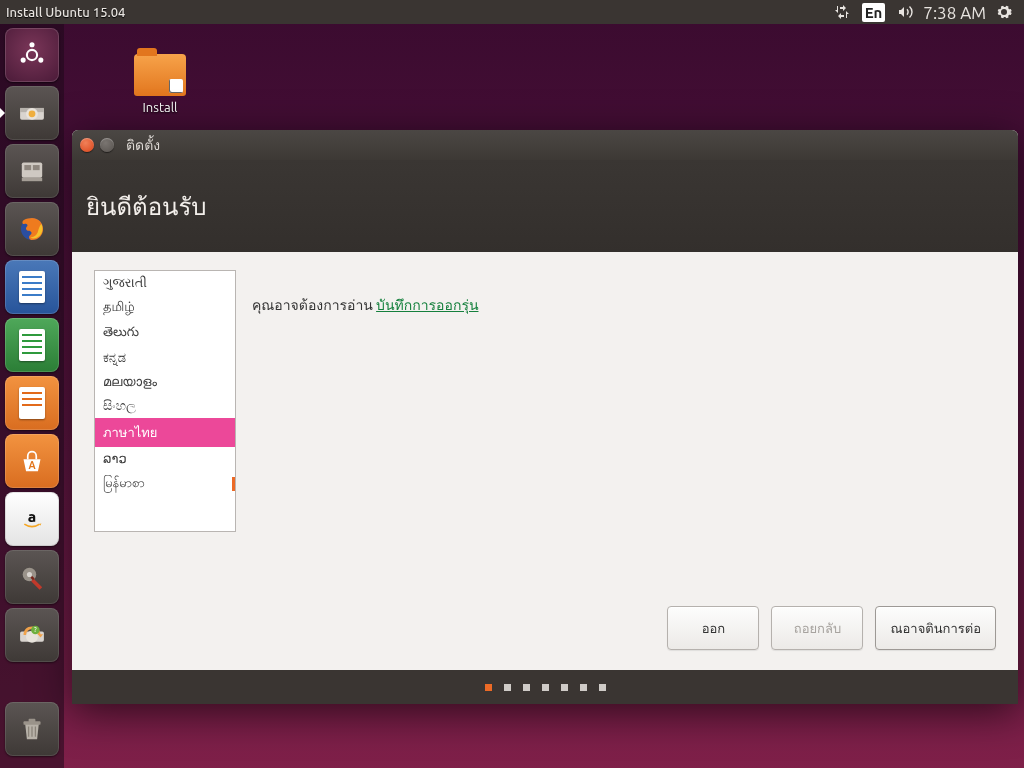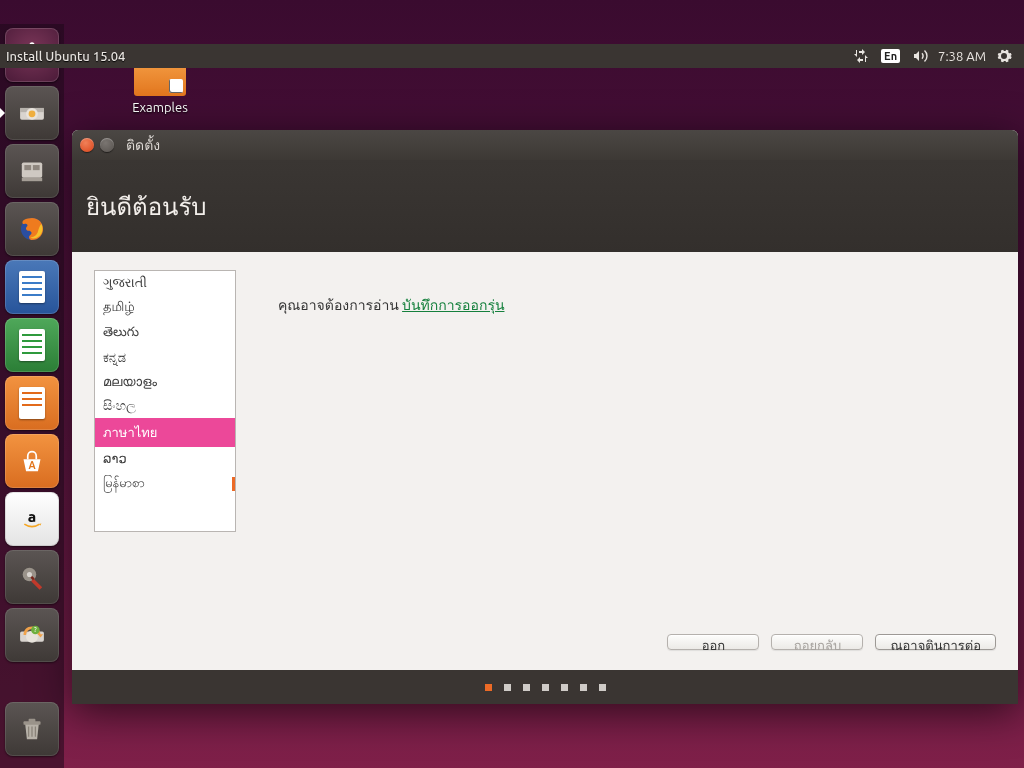--- a/index.html
+++ b/index.html
@@ -6,27 +6,27 @@
 html,body { width:1024px; height:768px; overflow:hidden; }
 
 body {
   background: linear-gradient(180deg,#3a0b2f 0%,#4a0f38 30%,#5a143f 55%,#6a1944 75%,#7f2049 100%);
   position:relative;
 }
 
 
 #top-panel { position:absolute; top:0; left:0; right:0; height:24px;
   background:#3a3532; color:#e8e4e0; font-size:13px; display:flex;
-  align-items:center; padding:0 6px; z-index:100;margin-top:44px; }
+  align-items:center; padding:0 6px; z-index:100; }
 #top-panel .title { font-weight:500; text-shadow:0 1px 1px #000; }
 #top-panel .spacer { flex:1; }
 #top-panel .ind { display:flex; align-items:center; padding:0 6px; height:100%; cursor:pointer; }
 #top-panel .ind svg { width:16px; height:16px; fill:#e8e4e0; }
-#top-panel .langbox { background:#fff; color:#222; border-radius:2px; padding:1px 3px; font-size:11px; font-weight:700; }
-#top-panel .time { font-size:13px; padding:0 4px; }
+#top-panel .langbox { background:#fff; color:#222; border-radius:2px; padding:1px 3px; font-size:15px; font-weight:700; }
+#top-panel .time { font-size:17px; padding:0 4px; }
 
 
 #launcher { position:absolute; top:24px; left:0; bottom:0; width:64px;
   background:rgba(30,10,25,.55); padding-top:4px; z-index:50; }
 .launch { width:54px; height:54px; margin:0 auto 4px; border-radius:8px;
   display:flex; align-items:center; justify-content:center; cursor:pointer; position:relative; }
 .launch.light { background:linear-gradient(180deg,#5b5553,#3e3936); box-shadow:inset 0 0 0 1px rgba(255,255,255,.1),0 1px 2px rgba(0,0,0,.5); }
 .launch.blue  { background:linear-gradient(180deg,#4a78b8,#27549a); box-shadow:inset 0 0 0 1px rgba(255,255,255,.15),0 1px 2px rgba(0,0,0,.5); }
 .launch.green { background:linear-gradient(180deg,#4fa85a,#2b7e36); box-shadow:inset 0 0 0 1px rgba(255,255,255,.15),0 1px 2px rgba(0,0,0,.5); }
 .launch.orange{ background:linear-gradient(180deg,#f29340,#d96d20); box-shadow:inset 0 0 0 1px rgba(255,255,255,.15),0 1px 2px rgba(0,0,0,.5); }
@@ -55,35 +55,35 @@
   background:#f3f1ef; border-radius:6px 6px 0 0; overflow:hidden;
   box-shadow:0 8px 40px rgba(0,0,0,.6); display:flex; flex-direction:column; }
 .win-titlebar { height:28px; background:linear-gradient(180deg,#4b4744,#3d3935);
   display:flex; align-items:center; padding:15px 8px; gap:6px; color:#ddd8d4; font-size:14px; }
 .win-btn { width:14px; height:14px; border-radius:50%; cursor:pointer; box-shadow:inset 0 1px 1px rgba(255,255,255,.3),0 1px 1px rgba(0,0,0,.5); }
 .win-btn.close { background:radial-gradient(circle at 40% 35%,#f08058,#d9441a); }
 .win-btn.min   { background:radial-gradient(circle at 40% 35%,#7a7571,#57524e); }
 .win-title { margin-left:6px; font-weight:500; }
 .win-header { height:92px; background:linear-gradient(180deg,#3a3633,#332f2c);
   display:flex; align-items:center; padding:0 14px; color:#f3efeb; font-size:24px; }
-.win-body { flex:1; padding:18px 22px 14px; display:flex; gap:42px; align-items:flex-start; }
+.win-body { flex:1; padding:18px 22px 14px; display:flex; gap:16px; align-items:flex-start; }
 
 
 .lang-list { width:142px; height:262px; background:#fff; border:1px solid #b9b5b2;
   overflow:hidden; font-size:13px; color:#3b3b3b; position:relative; }
 .lang-list .item { padding:4px 8px; cursor:pointer; white-space:nowrap; }
 .lang-list .item.selected { background:#ec4899; color:#fff; }
 .lang-list .scroll-ind { position:absolute; right:0; top:0; width:4px; bottom:0; }
 .lang-list .scroll-ind div { position:absolute; right:0; top:206px; width:3px; height:14px; background:#ec6a26; }
 
 .notes { font-size:14px; color:#333; padding-top:24px; }
 .notes a { color:#15803d; text-decoration:underline; cursor:pointer; }
 
 .win-footer { padding:12px 22px 20px; display:flex; justify-content:flex-end; gap:12px; }
-.btn { min-width:92px; height:16px; padding:0 14px; border:1px solid #b5b1ad;
+.btn { min-width:92px; height:44px; padding:0 14px; border:1px solid #b5b1ad;
   background:linear-gradient(180deg,#fdfdfc,#eceae7); border-radius:4px;
   font-size:13px; color:#333; cursor:pointer; box-shadow:inset 0 1px 0 #fff,0 1px 1px rgba(0,0,0,.08); }
 .btn:disabled { color:#a7a39f; cursor:default;text-align:center; }
 .btn.primary { border-color:#9d9995; }
 
 .steps { height:34px; display:flex; justify-content:center; align-items:center; gap:12px;
   background:#3a3532; }
 .steps .dot { width:7px; height:7px; background:#cfcbc7; }
 .steps .dot.active { background:#ec6a26; }
 
@@ -209,21 +209,21 @@
           <rect x="10" y="11" width="20" height="4" rx="1" fill="#9a938a"></rect>
           <rect x="16" y="8" width="8" height="4" rx="1" fill="#9a938a"></rect>
           <path d="M16 17v12M20 17v12M24 17v12" stroke="#8a8379" stroke-width="1.5"></path>
         </svg>
     </div>
   </div>
 </div>
 
 <div class="desktop-icon">
   <div class="folder"></div>
-  <div>Examples</div>
+  <div>Install</div>
 </div>
 
 <div id="installer">
   <div class="win-titlebar">
     <div class="win-btn close"></div>
     <div class="win-btn min"></div>
     <span class="win-title">ติดตั้ง</span>
   </div>
   <div class="win-header">
     <span>ยินดีต้อนรับ</span>

